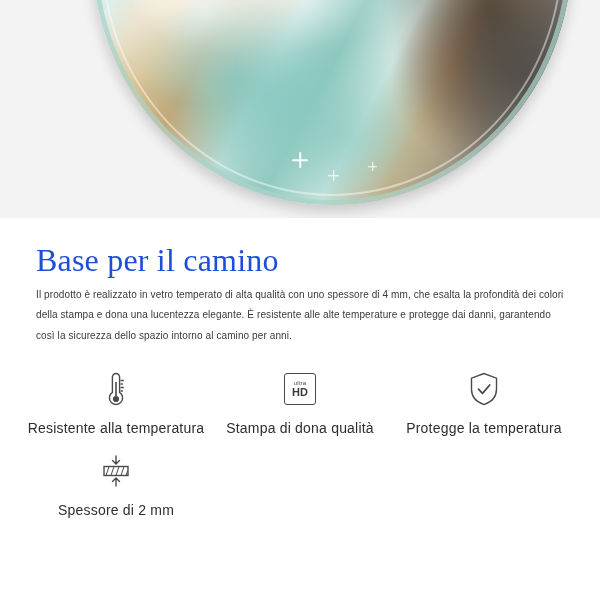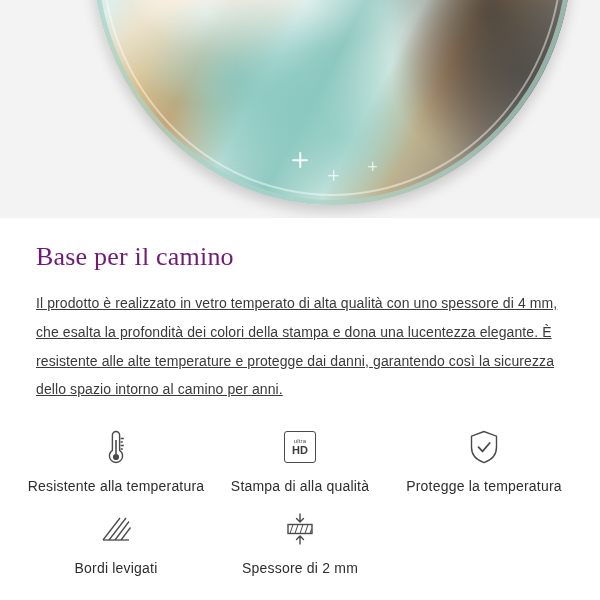--- a/index.html
+++ b/index.html
@@ -141,36 +141,35 @@
   .sparkle.s3::before { height: 9px; }
   .sparkle.s3::after { width: 9px; }
 
   
   .content {
     padding: 0 36px;
     box-sizing: border-box;
   }
   .headline {
     font-family: "Liberation Serif", serif;
-    font-size: 26px;
+    font-size: 32px;
     line-height: 1.28;
-    color: #701a75;
+    color: #1d4ed8;
     font-weight: 400;
     margin: 22px 0 0 0;
     letter-spacing: 0.2px;
   }
   .headline .line2 { display: block; }
   .body-text {
-    margin-top: 16px;
-    font-size: 14px;
+    margin-top: 4px;
+    font-size: 10px;
     line-height: 2.05;
     color: #3a3a3a;
     max-width: 540px;
     letter-spacing: 0.1px;
-    text-decoration: underline;
   }
 
   
   .features {
     margin-top: 22px;
     padding: 0 24px;
     display: grid;
     grid-template-columns: repeat(3, 1fr);
     grid-row-gap: 14px;
     box-sizing: border-box;
@@ -248,46 +247,34 @@
       <div class="feature-label">Resistente alla temperatura</div>
     </div>
 
     <div class="feature">
       <div class="feature-icon">
         <div class="ultrahd">
           <span class="u1">ultra</span>
           <span class="u2">HD</span>
         </div>
       </div>
-      <div class="feature-label">Stampa di alla qualità</div>
+      <div class="feature-label">Stampa di dona qualità</div>
     </div>
 
     <div class="feature">
       <div class="feature-icon">
         <svg width="34" height="38" viewBox="0 0 34 38" fill="none" stroke="#4a4a4a" stroke-width="1.4">
           <path d="M17 3.5 4.5 8.2v11.1c0 7.6 5.3 12.9 12.5 15.3 7.2-2.4 12.5-7.7 12.5-15.3V8.2L17 3.5z"></path>
           <path d="M11.5 19.2l4 4.1 7.2-8.3" stroke-width="1.8" stroke-linecap="round" stroke-linejoin="round"></path>
         </svg>
       </div>
       <div class="feature-label">Protegge la temperatura</div>
     </div>
 
 
-    <div class="feature">
-      <div class="feature-icon">
-        <svg width="32" height="30" viewBox="0 0 32 30" fill="none" stroke="#4a4a4a" stroke-width="1.3">
-          <path d="M3 26L20 4"></path>
-          <path d="M9 26L26 4"></path>
-          <path d="M15 26L29 7.5"></path>
-          <path d="M21 26L30.5 13.5"></path>
-          <path d="M3 26h26"></path>
-        </svg>
-      </div>
-      <div class="feature-label">Bordi levigati</div>
-    </div>
 
     <div class="feature">
       <div class="feature-icon">
         <svg width="34" height="34" viewBox="0 0 34 34" fill="none" stroke="#4a4a4a" stroke-width="1.4">
           <path d="M17 2v7M13.5 6.5L17 10l3.5-3.5" stroke-linecap="round" stroke-linejoin="round"></path>
           <rect x="5" y="12.5" width="24" height="9" stroke-width="1.4"></rect>
           <path d="M7 21.5l3-9M12 21.5l3-9M17 21.5l3-9M22 21.5l3-9M27 21.5l1.6-4.8" stroke-width="1"></path>
           <path d="M17 32v-7M13.5 27.5L17 24l3.5 3.5" stroke-linecap="round" stroke-linejoin="round"></path>
         </svg>
       </div>

